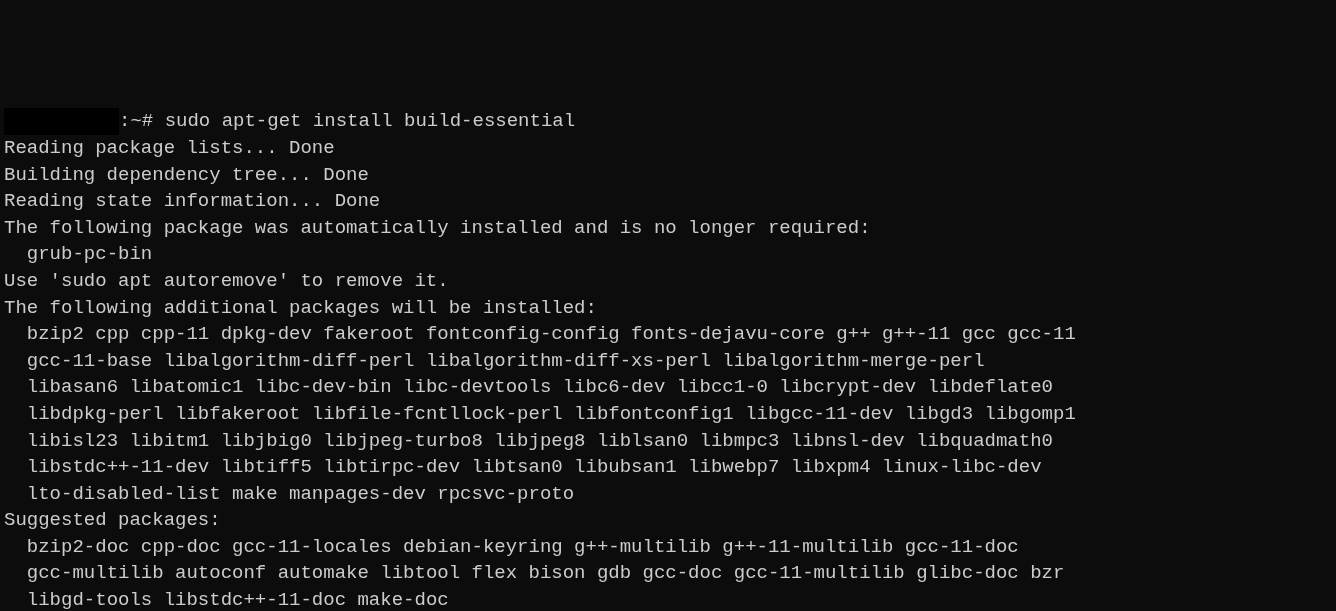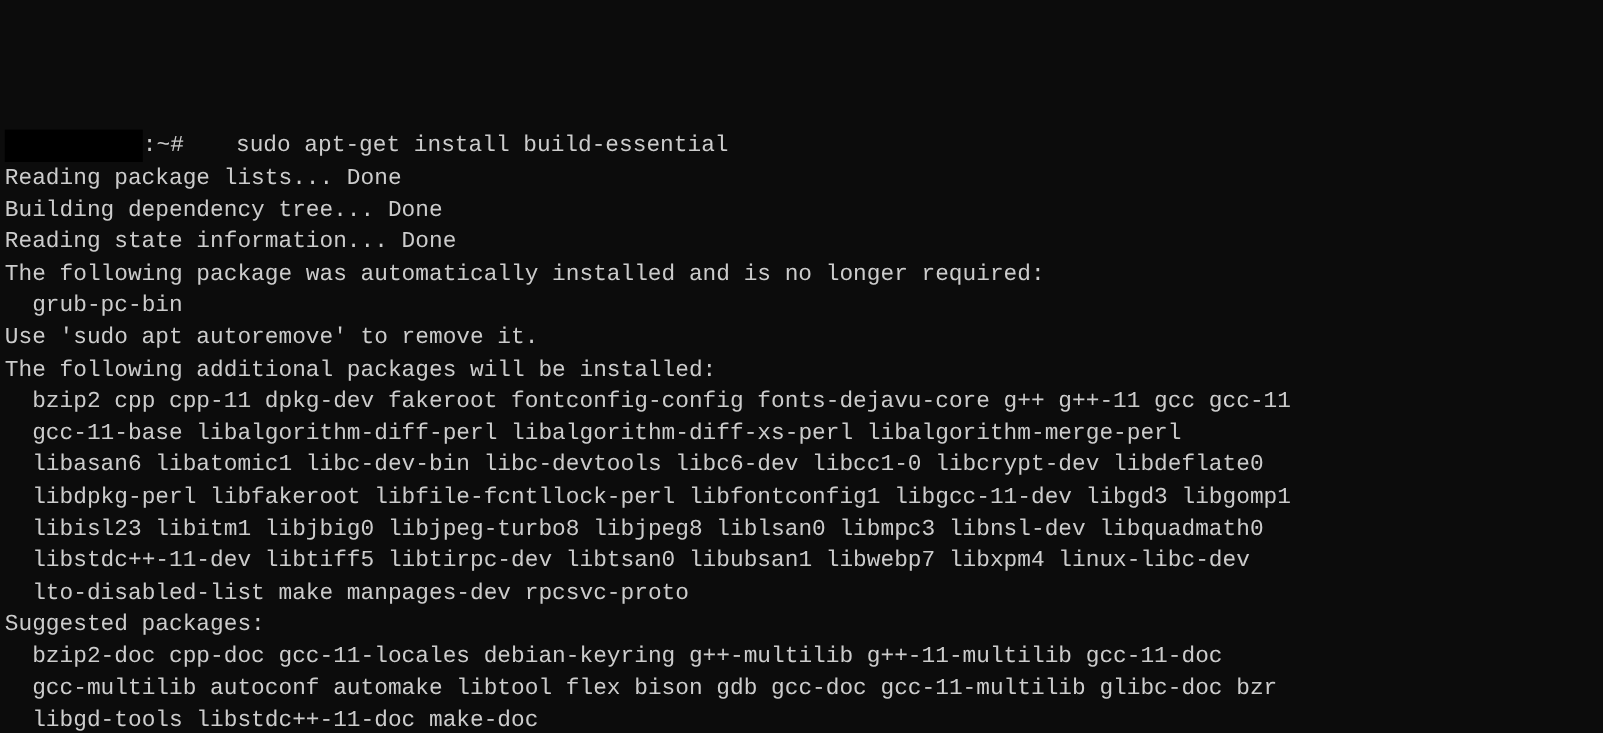--- a/index.html
+++ b/index.html
@@ -32,21 +32,20 @@
       width: 115px;
     }
     .prompt-sep {
       color: #cccccc;
     }
     .prompt-path {
       color: #cccccc;
     }
     .command {
       color: #cccccc;
-      margin-left: 32px;
     }
   </style>
 </head>
 <body>
 
 
 
 <div class="terminal"><span class="line"><span class="redacted">        </span><span class="prompt-sep">:</span><span class="prompt-path">~</span><span class="prompt-sep">#</span> <span class="command">sudo apt-get install build-essential</span></span><span class="line">Reading package lists... Done</span><span class="line">Building dependency tree... Done</span><span class="line">Reading state information... Done</span><span class="line">The following package was automatically installed and is no longer required:</span><span class="line">  grub-pc-bin</span><span class="line">Use 'sudo apt autoremove' to remove it.</span><span class="line">The following additional packages will be installed:</span><span class="line">  bzip2 cpp cpp-11 dpkg-dev fakeroot fontconfig-config fonts-dejavu-core g++ g++-11 gcc gcc-11</span><span class="line">  gcc-11-base libalgorithm-diff-perl libalgorithm-diff-xs-perl libalgorithm-merge-perl</span><span class="line">  libasan6 libatomic1 libc-dev-bin libc-devtools libc6-dev libcc1-0 libcrypt-dev libdeflate0</span><span class="line">  libdpkg-perl libfakeroot libfile-fcntllock-perl libfontconfig1 libgcc-11-dev libgd3 libgomp1</span><span class="line">  libisl23 libitm1 libjbig0 libjpeg-turbo8 libjpeg8 liblsan0 libmpc3 libnsl-dev libquadmath0</span><span class="line">  libstdc++-11-dev libtiff5 libtirpc-dev libtsan0 libubsan1 libwebp7 libxpm4 linux-libc-dev</span><span class="line">  lto-disabled-list make manpages-dev rpcsvc-proto</span><span class="line">Suggested packages:</span><span class="line">  bzip2-doc cpp-doc gcc-11-locales debian-keyring g++-multilib g++-11-multilib gcc-11-doc</span><span class="line">  gcc-multilib autoconf automake libtool flex bison gdb gcc-doc gcc-11-multilib glibc-doc bzr</span><span class="line">  libgd-tools libstdc++-11-doc make-doc</span></div>
 
 

